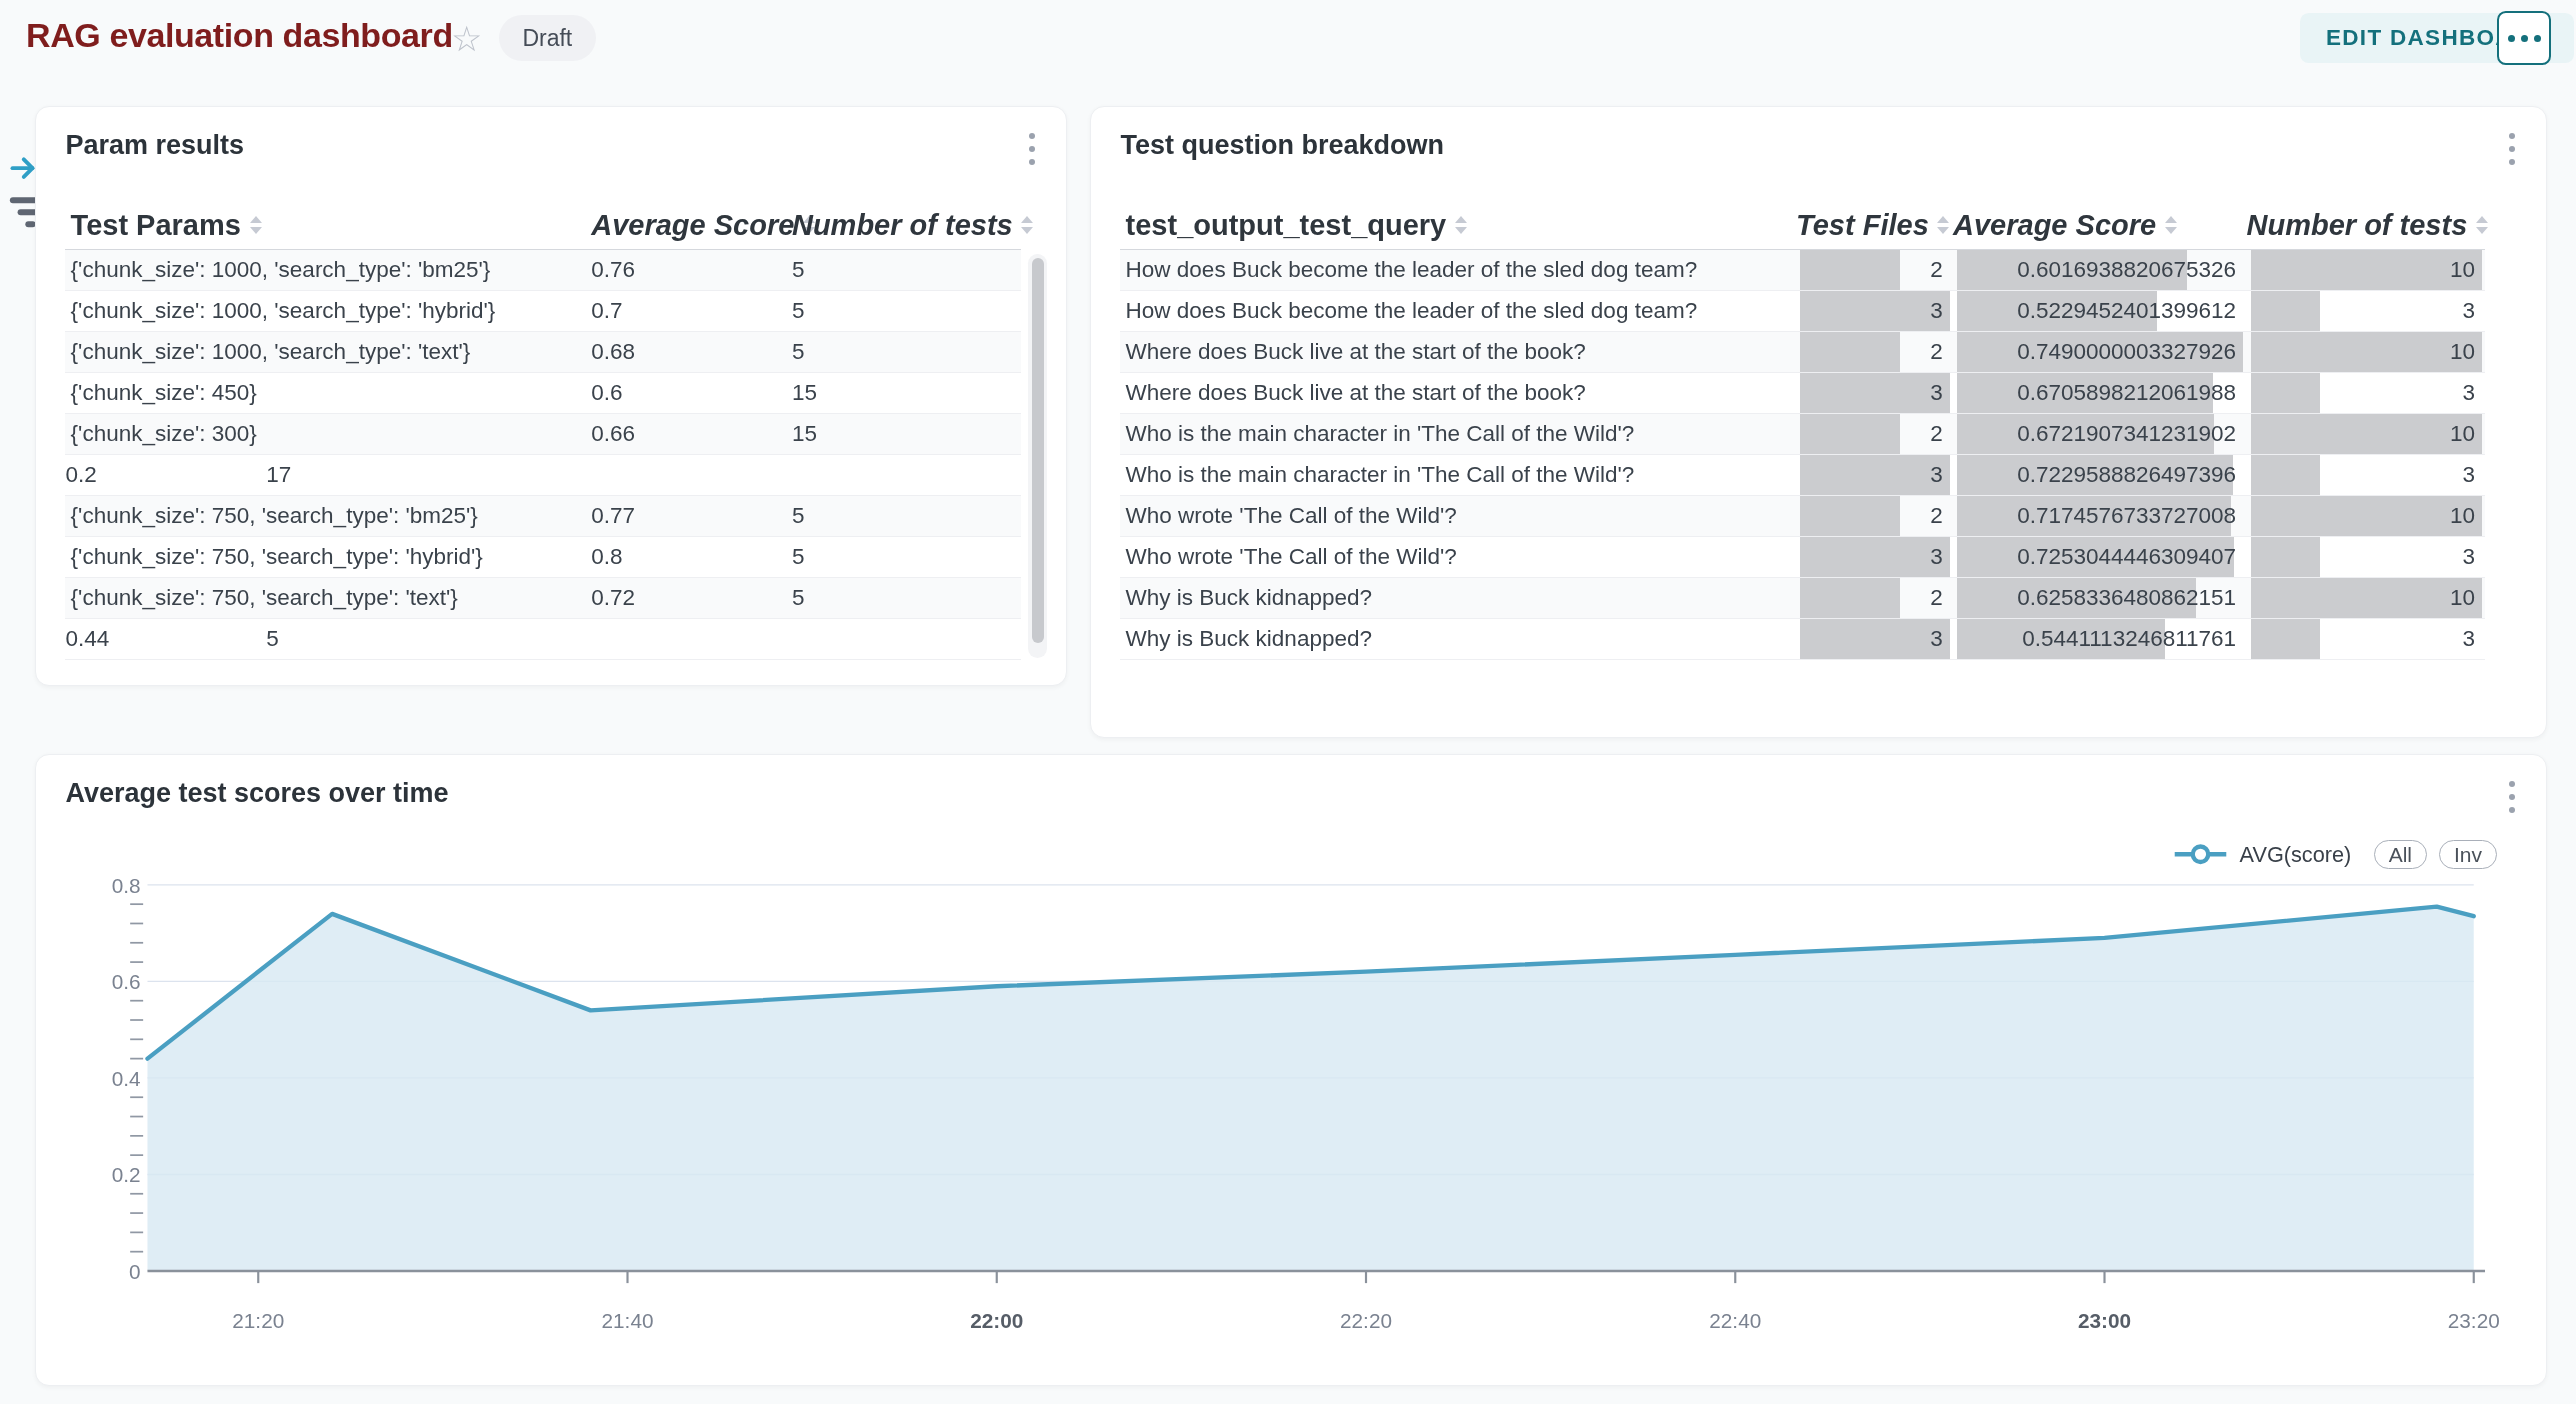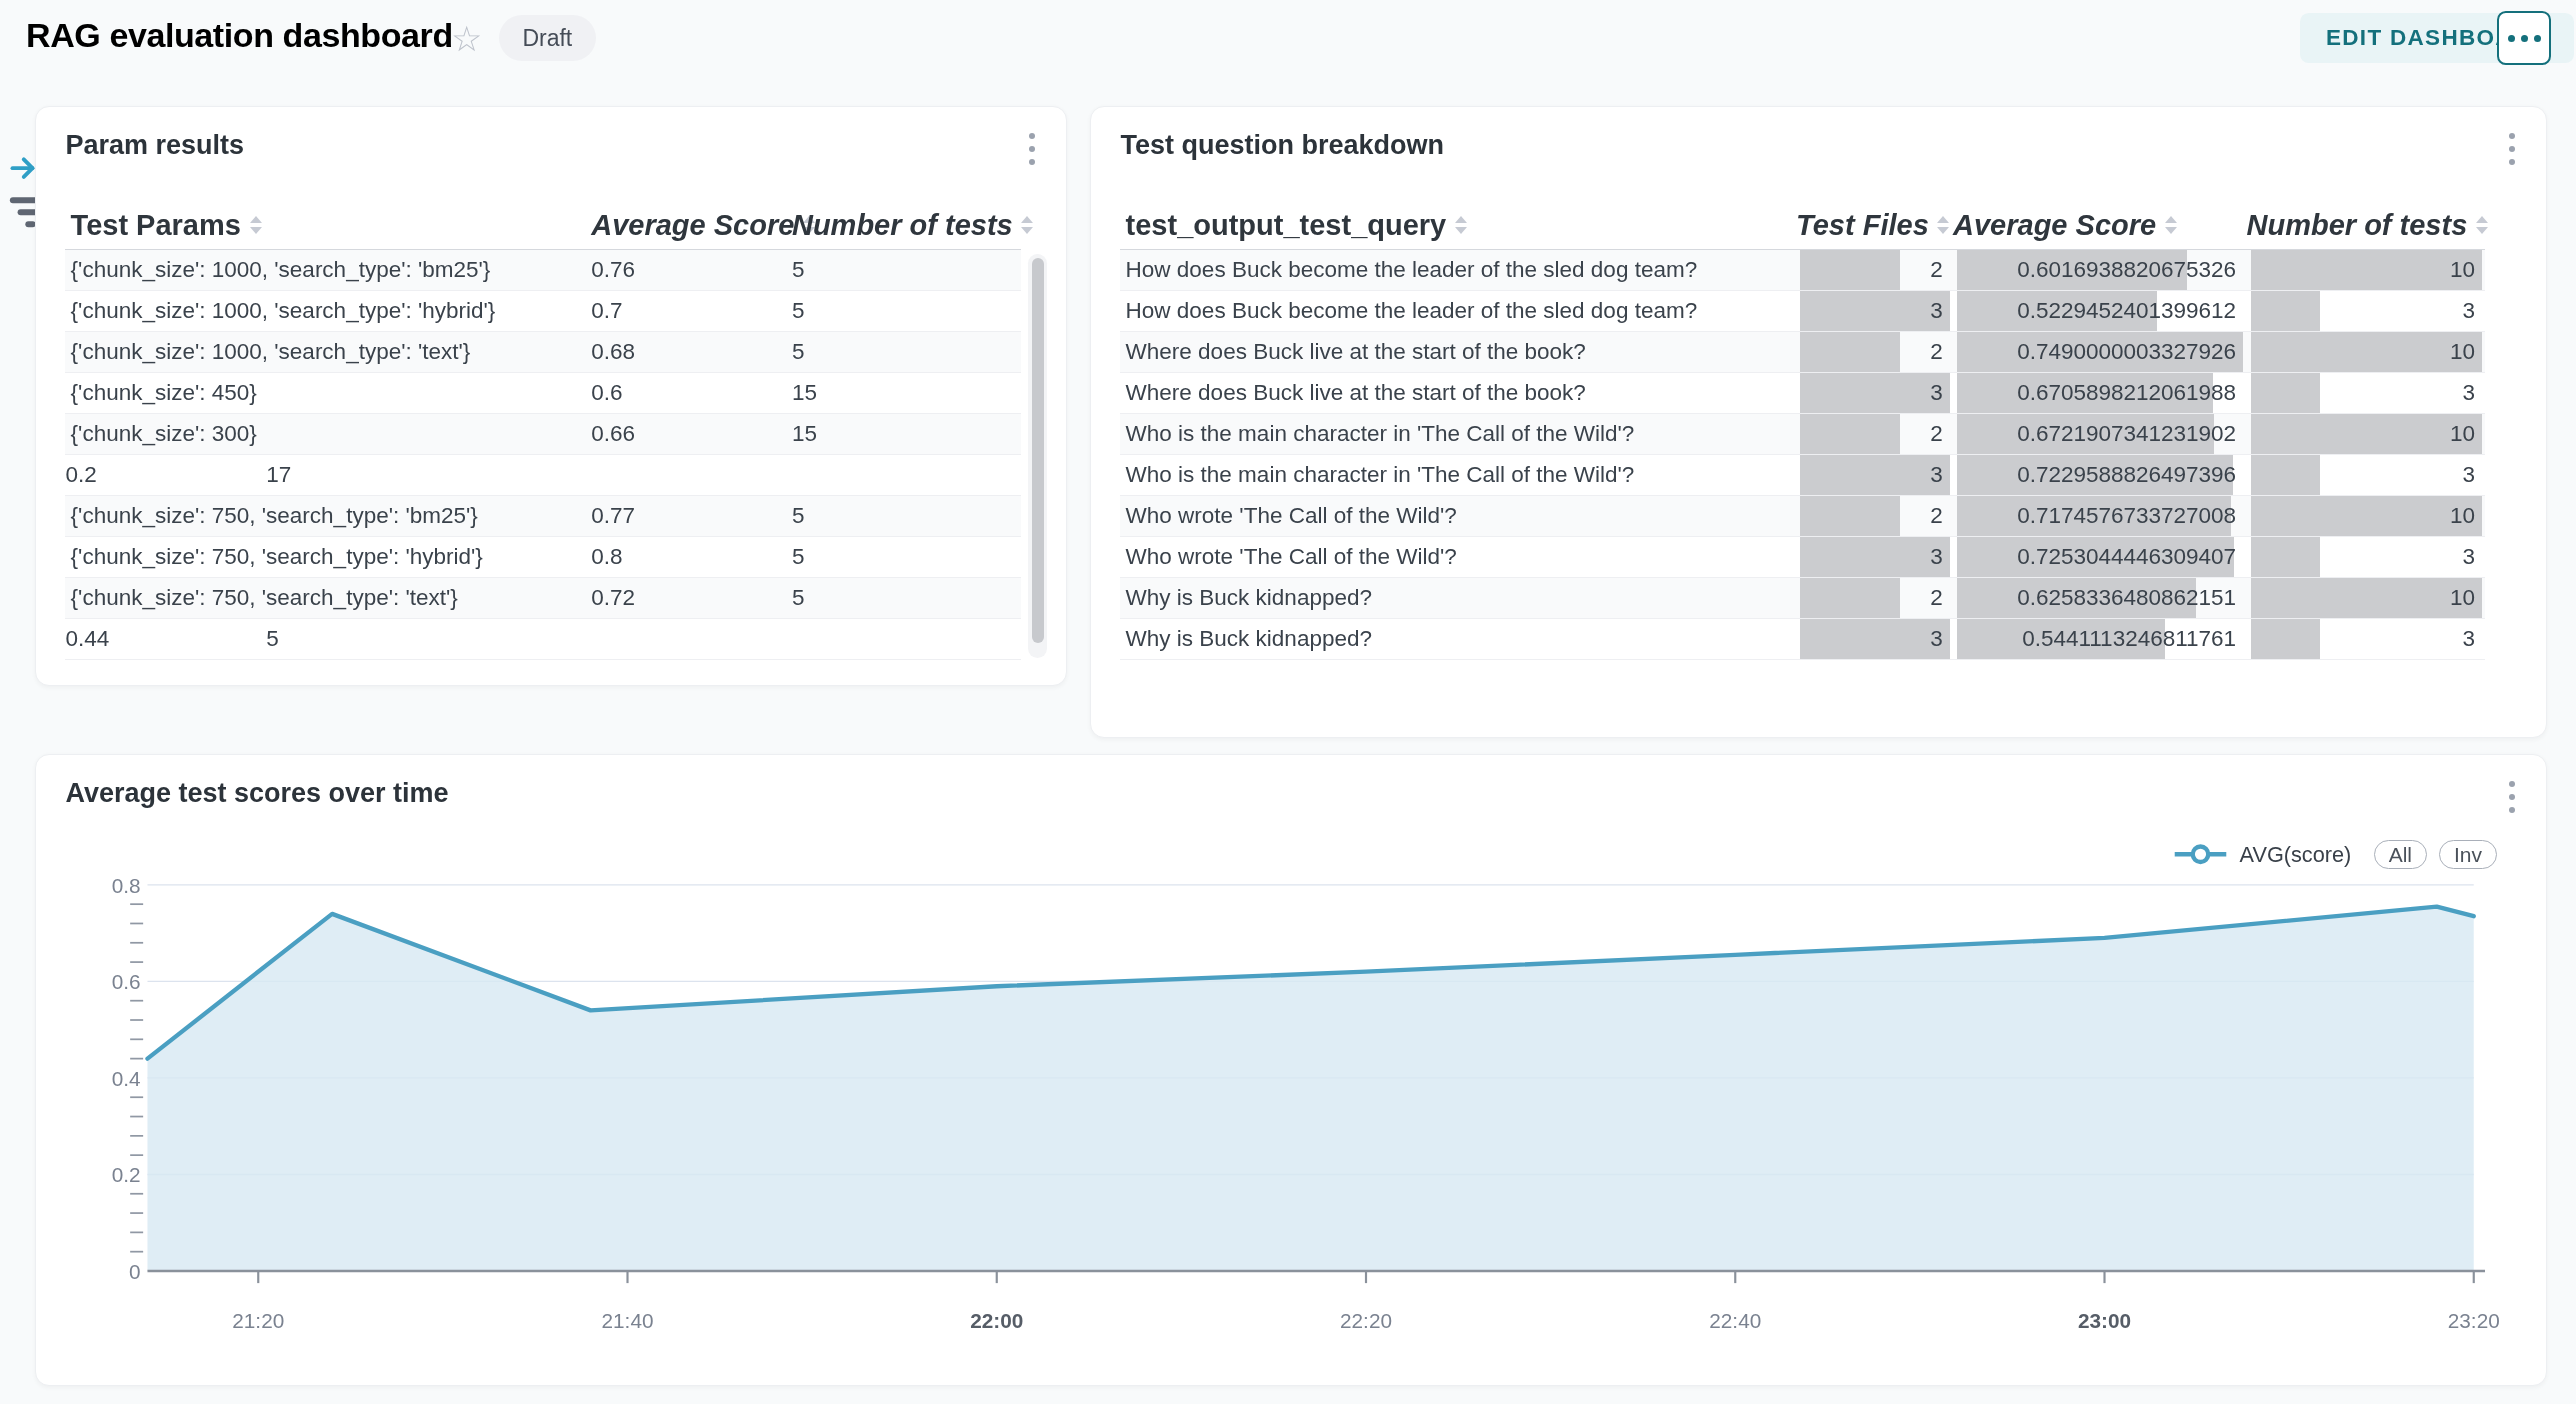--- a/index.html
+++ b/index.html
@@ -6,21 +6,21 @@
   html,body { width:2576px; height:1405px; }
   body {
     position:relative;
     background:#F8FAFB;
     font-family:"Liberation Sans", sans-serif;
     color:#3A424B;
     overflow:hidden;
   }
   
   .page-header { position:absolute; left:0; top:0; width:100%; height:87px; }
-  .page-title { position:absolute; left:26px; top:15.6px; font-size:34px; font-weight:700; color:#000000; letter-spacing:-0.4px; }
+  .page-title { position:absolute; left:26px; top:15.6px; font-size:34px; font-weight:700; color:#7f1d1d; letter-spacing:-0.4px; }
   .star { position:absolute; left:451px; top:19px; font-size:35px; color:#BDC2CB; cursor:pointer; }
   .badge { position:absolute; left:499px; top:14.7px; height:46px; line-height:46px; padding:0 23.4px; background:#F0F1F4; border-radius:24px; font-size:23px; color:#454C57; }
   .edit-btn { position:absolute; left:2300px; top:13px; height:50px; padding:0 26px; display:flex; align-items:center; background:#E9F4F6; border:none; border-radius:8.7px; font-family:"Liberation Sans",sans-serif; font-size:22.5px; font-weight:700; letter-spacing:1.3px; color:#14707C; cursor:pointer; }
   .more-btn { position:absolute; left:2497px; top:11.3px; width:54px; height:54px; background:#FFFFFF; border:2.2px solid #14707C; border-radius:8.7px; display:flex; align-items:center; justify-content:center; gap:6px; cursor:pointer; }
   .more-btn .hdot { width:7px; height:7px; border-radius:50%; background:#14707C; }
 
   
   .rail-icon { position:absolute; cursor:pointer; }
 
   

